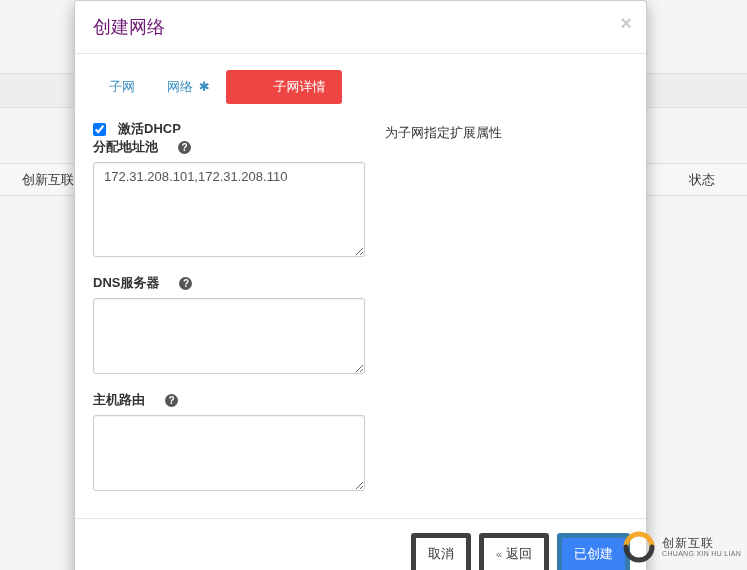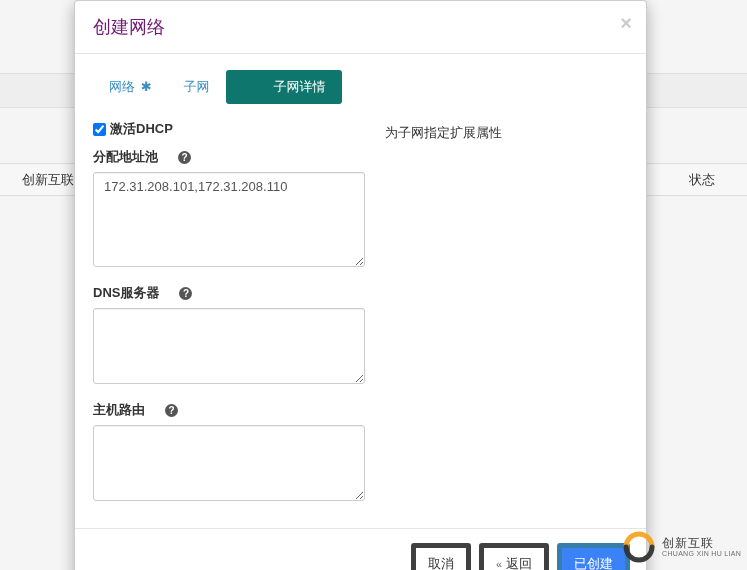--- a/index.html
+++ b/index.html
@@ -46,29 +46,29 @@
     .tabs { display: flex; align-items: center; margin-bottom: 16px; }
     .tab {
       padding: 8px 16px;
       color: #3b8ec2;
       font-size: 13px;
       cursor: pointer;
       border-radius: 3px;
     }
     .tab .req { color: #3b8ec2; margin-left: 2px; }
     .tab.active {
-      background: #0f766e;
+      background: #ef4444;
       color: #fff;
       padding-left: 48px;
     }
     .form-side { display: flex; gap: 20px; }
     .form-left { flex: 0 0 272px; }
     .form-right { flex: 1; font-size: 13px; color: #333; padding-top: 4px; }
 
-    .checkbox-row { margin-bottom: 10px; display:flex; align-items:center; gap:4px; }
+    .checkbox-row { display:flex; align-items:center; gap:12px; }
     .checkbox-row input { width:13px; height:13px; }
     .checkbox-row label { font-weight: 700; font-size: 13px; }
 
     .field { margin-bottom: 14px; }
     .field-label { font-weight: 700; font-size: 13px; margin-bottom: 6px; display:flex; align-items:center; gap:20px; }
     .help-icon {
       display:inline-flex; width:13px; height:13px; border-radius:50%;
       background:#555; color:#fff; font-size:10px; font-weight:bold;
       align-items:center; justify-content:center; cursor:default;
     }
@@ -144,25 +144,25 @@
 <div class="overlay">
   <div class="modal">
     <div class="modal-header">
       <span class="modal-title">创建网络</span>
       <button class="close-x">×</button>
     </div>
 
     <div class="modal-body">
       <div class="tabs">
         <div class="tab">
+          <span>子网</span>
+        </div>
+        <div class="tab">
           <span>网络</span>
           <span class="req">✱</span>
-        </div>
-        <div class="tab">
-          <span>子网</span>
         </div>
         <div class="tab active">
           <span>子网详情</span>
         </div>
       </div>
 
       <div class="form-side">
         <div class="form-left">
           <div class="checkbox-row">
             <input type="checkbox" checked="" style="">

